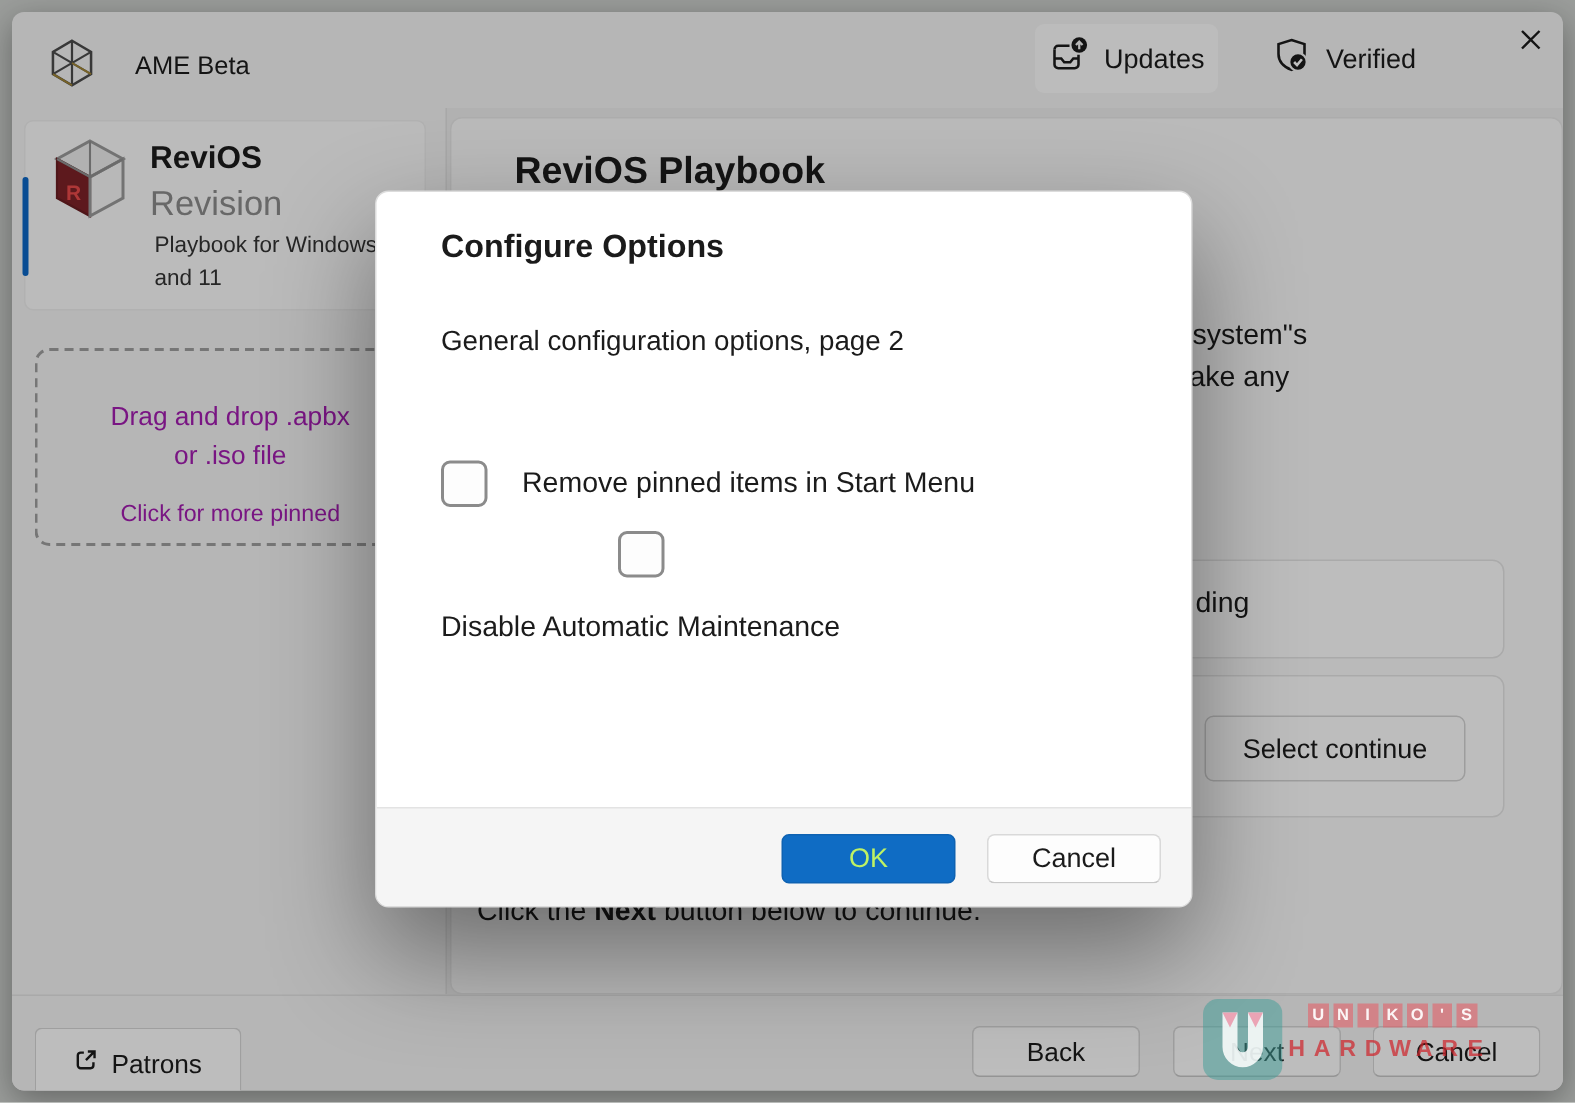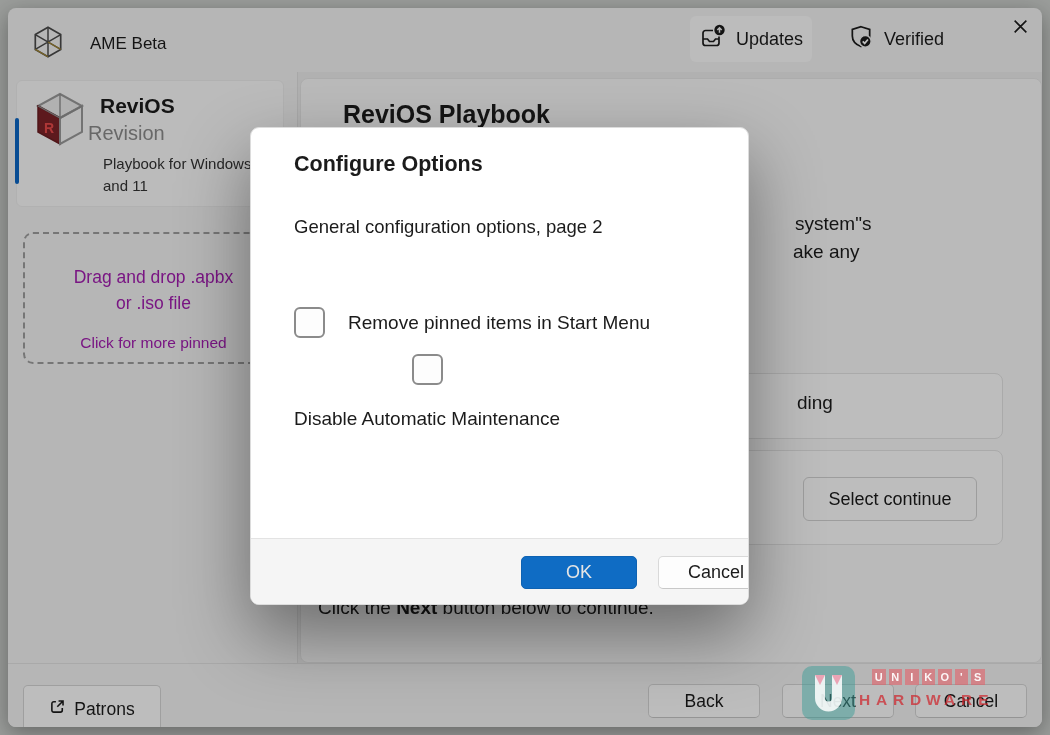--- a/index.html
+++ b/index.html
@@ -15,21 +15,21 @@
        display:flex;align-items:center;justify-content:center;gap:10px;font-size:18px;cursor:pointer;}
   .verified{left:840px;top:8px;height:46px;display:flex;align-items:center;gap:10px;font-size:18px;}
   .close{left:996px;top:2px;width:32px;height:32px;display:flex;align-items:center;justify-content:center;cursor:pointer;}
 
   
   #side-divider{left:289px;top:64px;width:1px;height:591px;background:#e0e0e0;}
   .pb-card{left:8px;top:72px;width:268px;height:127px;background:#fafafa;border:1px solid #ececec;
        border-radius:6px;box-sizing:border-box;cursor:pointer;}
   .accent-bar{left:7px;top:110px;width:4px;height:66px;border-radius:2px;background:#0b66c4;}
   .pb-name{left:92px;top:86px;font-size:21px;font-weight:bold;}
-  .pb-author{left:80px;top:114px;font-size:20px;color:#8b8b8b;}
+  .pb-author{left:92px;top:114px;font-size:23px;color:#8b8b8b;}
   .pb-desc{left:95px;top:145px;font-size:15px;color:#333;width:172px;line-height:1.45;}
   .dropzone{left:15px;top:224px;width:261px;height:132px;border:2px dashed #9e9e9e;border-radius:10px;
        box-sizing:border-box;text-align:center;color:#a21caf;cursor:pointer;padding-top:30px;}
   .dz-l1{font-size:17.5px;line-height:1.5;}
   .dz-hint{font-size:15.5px;margin-top:17px;}
 
   
   .main-bg{left:290px;top:64px;width:744px;height:591px;background:#ececec;}
   .main-panel{left:292px;top:70px;width:742px;height:585px;background:#f9f9f9;
        border:1px solid #e6e6e6;border-radius:8px;box-sizing:border-box;}
@@ -49,32 +49,32 @@
        font-size:17.5px;color:#1b1b1b;box-sizing:border-box;cursor:pointer;}
   .patrons{left:15px;top:677px;width:138px;height:48px;}
   .back{left:640px;top:676px;width:112px;height:34px;}
   .next{left:774px;top:676px;width:112px;height:34px;}
   .wcancel{left:907px;top:676px;width:112px;height:34px;}
 
   
   #overlay{position:absolute;inset:0;background:rgba(0,0,0,.25);z-index:10;}
 
   
-  #modal{position:absolute;left:250px;top:127px;width:499px;height:478px;background:#fff;
+  #modal{position:absolute;left:250px;top:127px;width:545px;height:478px;background:#fff;
        border-radius:9px;border:1px solid #dcdcdc;box-sizing:border-box;z-index:20;overflow:hidden;
        box-shadow:0 30px 70px rgba(0,0,0,.42);}
   .m-title{left:43px;top:24px;font-size:21.5px;font-weight:bold;}
   .m-sub{left:43px;top:88px;font-size:18.5px;}
   .m-row{position:absolute;left:43px;display:flex;align-items:center;gap:23px;cursor:pointer;}
   .m-row1{top:179px;}
   .m-row2{top:226px;flex-direction:column;}
   .cbox{width:27px;height:27px;border:2px solid #8b8b8b;border-radius:6px;background:#fdfdfd;}
   .m-label{font-size:19px;}
   .m-footer{left:0;top:410px;width:545px;height:68px;background:#f5f5f5;border-top:1px solid #e3e3e3;box-sizing:border-box;}
-  .ok-btn{left:270px;top:428px;width:116px;height:33px;background:#0f6cc4;color:#e5e5e5;border:1px solid #0e62b2;
+  .ok-btn{left:270px;top:428px;width:116px;height:33px;background:#0f6cc4;color:#bef264;border:1px solid #0e62b2;
        border-radius:5px;display:flex;align-items:center;justify-content:center;font-size:18px;cursor:pointer;box-sizing:border-box;}
   .m-cancel{left:407px;top:428px;width:116px;height:33px;background:#fdfdfd;border:1px solid #d9d9d9;border-bottom-color:#c8c8c8;
        border-radius:5px;display:flex;align-items:center;justify-content:center;font-size:18px;cursor:pointer;box-sizing:border-box;}
 
   
   #wm{position:absolute;left:0;top:0;z-index:30;pointer-events:none;}
   .wm-ulogo{position:absolute;left:802px;top:666px;}
   .wm-top{position:absolute;left:872px;top:669px;display:flex;gap:3px;}
   .wm-box{width:13.5px;height:16px;background:rgba(234,90,98,.55);color:rgba(255,255,255,.92);
        font-size:11px;font-weight:bold;display:flex;align-items:center;justify-content:center;}

